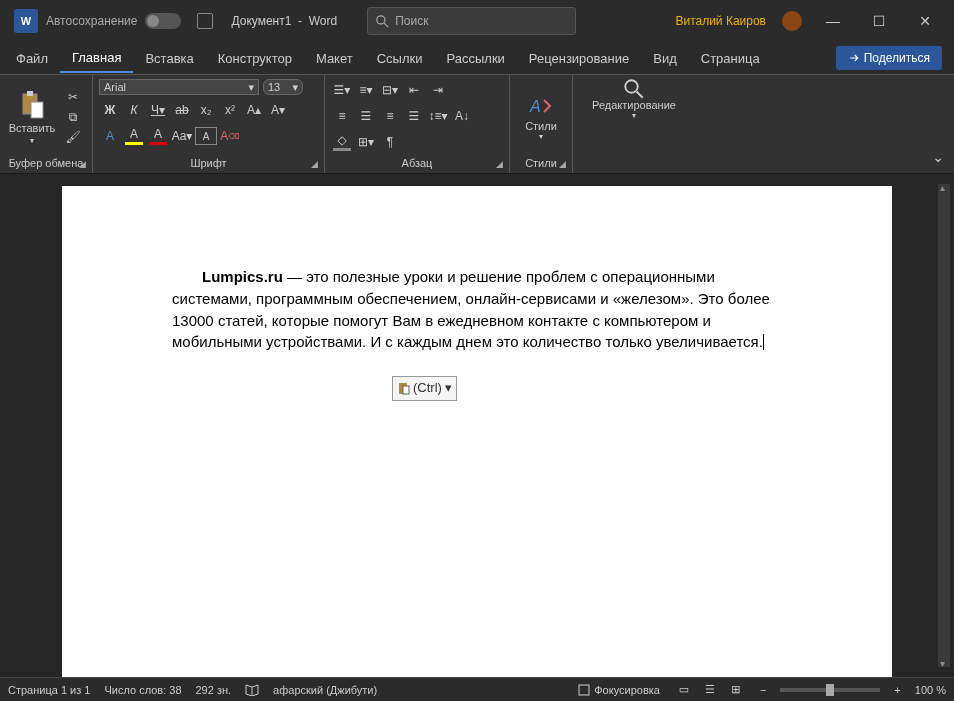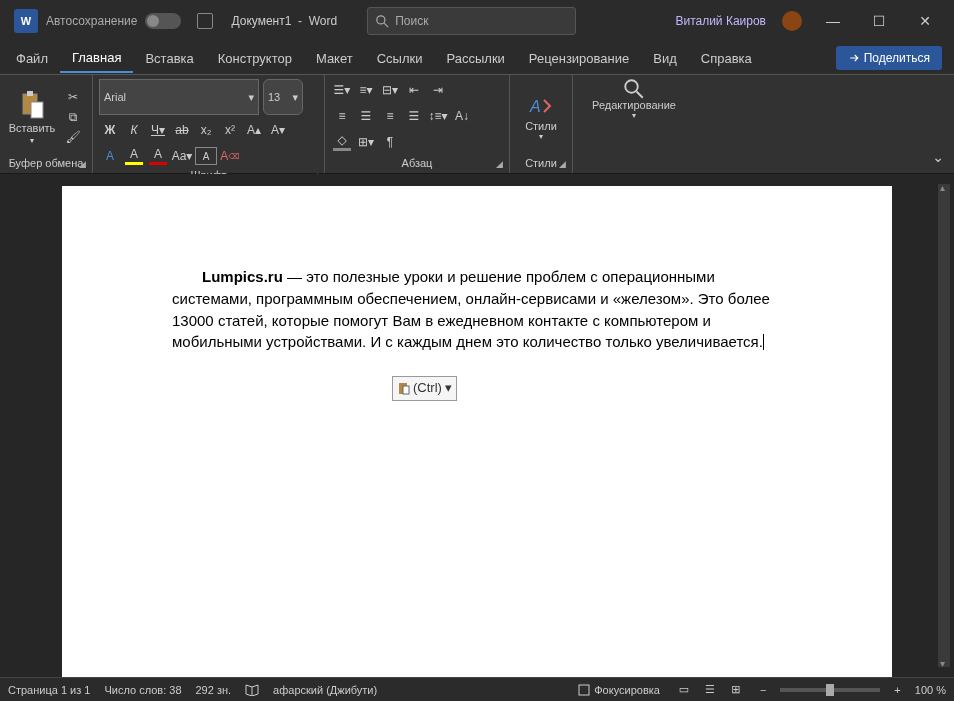--- a/index.html
+++ b/index.html
@@ -8,42 +8,42 @@
 
 
 .titlebar { height: 42px; background: #2b2b2b; display: flex; align-items: center; padding: 0 6px; color: #aaa; font-size: 12px; }
 .word-logo { width: 24px; height: 24px; background: #2b579a; color: #fff; display: flex; align-items: center; justify-content: center; font-weight: bold; font-size: 11px; border-radius: 3px; margin: 0 8px; }
 .autosave-toggle { width: 36px; height: 16px; background: #555; border-radius: 8px; margin: 0 8px; position: relative; }
 .autosave-toggle::after { content: ""; position: absolute; width: 12px; height: 12px; background: #888; border-radius: 50%; top: 2px; left: 2px; }
 .save-icon { width: 16px; height: 16px; margin: 0 8px; border: 1px solid #888; border-radius: 2px; }
 .doc-title { margin: 0 10px; color: #ccc; }
 .search-box { width: 209px; height: 28px; background: #3a3a3a; border: 1px solid #555; border-radius: 3px; display: flex; align-items: center; padding: 0 8px; margin-left: 20px; color: #aaa; gap: 6px; }
 .spacer { flex: 1; }
-.username { color: #c4b5fd; margin: 0 8px; }
+.username { color: #eab308; margin: 0 8px; }
 .avatar { width: 20px; height: 20px; border-radius: 50%; background: #8b4513; margin: 0 8px; }
 .win-btns { display: flex; }
 .win-btn { width: 46px; height: 32px; display: flex; align-items: center; justify-content: center; color: #ccc; font-size: 14px; }
 
 
 .menubar { height: 32px; display: flex; align-items: center; padding: 0 4px; color: #ccc; font-size: 13px; }
 .menutab { padding: 6px 12px; cursor: pointer; }
 .menutab.active { border-bottom: 2px solid #4a8fd6; color: #fff; }
 .share-btn { margin-left: auto; margin-right: 8px; background: #2b579a; color: #fff; padding: 5px 12px; border-radius: 3px; font-size: 12px; display: flex; align-items: center; gap: 4px; }
 
 
 .ribbon { height: 100px; background: #323232; border-top: 1px solid #555; border-bottom: 1px solid #1a1a1a; display: flex; position: relative; }
 .group { border-right: 1px solid #555; padding: 4px 6px 2px 6px; display: flex; flex-direction: column; position: relative; }
 .group-content { flex: 1; display: flex; gap: 2px; }
 .group-label { text-align: center; font-size: 11px; color: #ccc; padding: 2px 0; position: relative; }
 .group-label .launcher { position: absolute; right: 0; bottom: 2px; font-size: 9px; color: #aaa; }
 .big-btn { width: 52px; display: flex; flex-direction: column; align-items: center; justify-content: center; color: #ccc; font-size: 11px; gap: 2px; }
 .icon-col { display: flex; flex-direction: column; gap: 4px; justify-content: center; padding: 0 4px; }
 .small-icon { width: 18px; height: 16px; display: flex; align-items: center; justify-content: center; color: #ccc; font-size: 12px; }
 .font-row { display: flex; gap: 4px; align-items: center; }
-.font-select { background: #444; border: 1px solid #666; color: #ccc; font-size: 11px; height: 36px; padding: 0 4px; display: flex; align-items: center; justify-content: space-between; }
+.font-select { background: #444; border: 1px solid #666; color: #ccc; font-size: 11px; height: 16px; padding: 0 4px; display: flex; align-items: center; justify-content: space-between; }
 .font-name { width: 160px; }
 .font-size { width: 40px; border-radius: 6px; }
 .btn-row { display: flex; gap: 2px; align-items: center; }
 .fmt-btn { min-width: 22px; height: 22px; display: flex; align-items: center; justify-content: center; color: #ccc; font-size: 12px; }
 .color-bar { width: 18px; height: 3px; margin-top: 1px; }
 .styles-btn { width: 50px; display: flex; flex-direction: column; align-items: center; justify-content: center; color: #ccc; font-size: 11px; }
 .edit-btn { width: 110px; display: flex; flex-direction: column; align-items: center; color: #ccc; font-size: 11px; }
 .collapse { position: absolute; right: 10px; bottom: 8px; color: #ccc; font-size: 14px; }
 
 
@@ -96,21 +96,21 @@
   <div class="menubar">
     <div class="menutab">Файл</div>
     <div class="menutab active">Главная</div>
     <div class="menutab">Вставка</div>
     <div class="menutab">Конструктор</div>
     <div class="menutab">Макет</div>
     <div class="menutab">Ссылки</div>
     <div class="menutab">Рассылки</div>
     <div class="menutab">Рецензирование</div>
     <div class="menutab">Вид</div>
-    <div class="menutab">Справка</div>
+    <div class="menutab">Страница</div>
     <div class="share-btn">
       <svg width="12" height="12" viewBox="0 0 16 16">
           <path d="M3 8 L13 8 M9 4 L13 8 L9 12" stroke="#fff" fill="none" stroke-width="1.5"></path>
         </svg>
       <span>Поделиться</span>
     </div>
   </div>
 
   <div class="ribbon">
 

